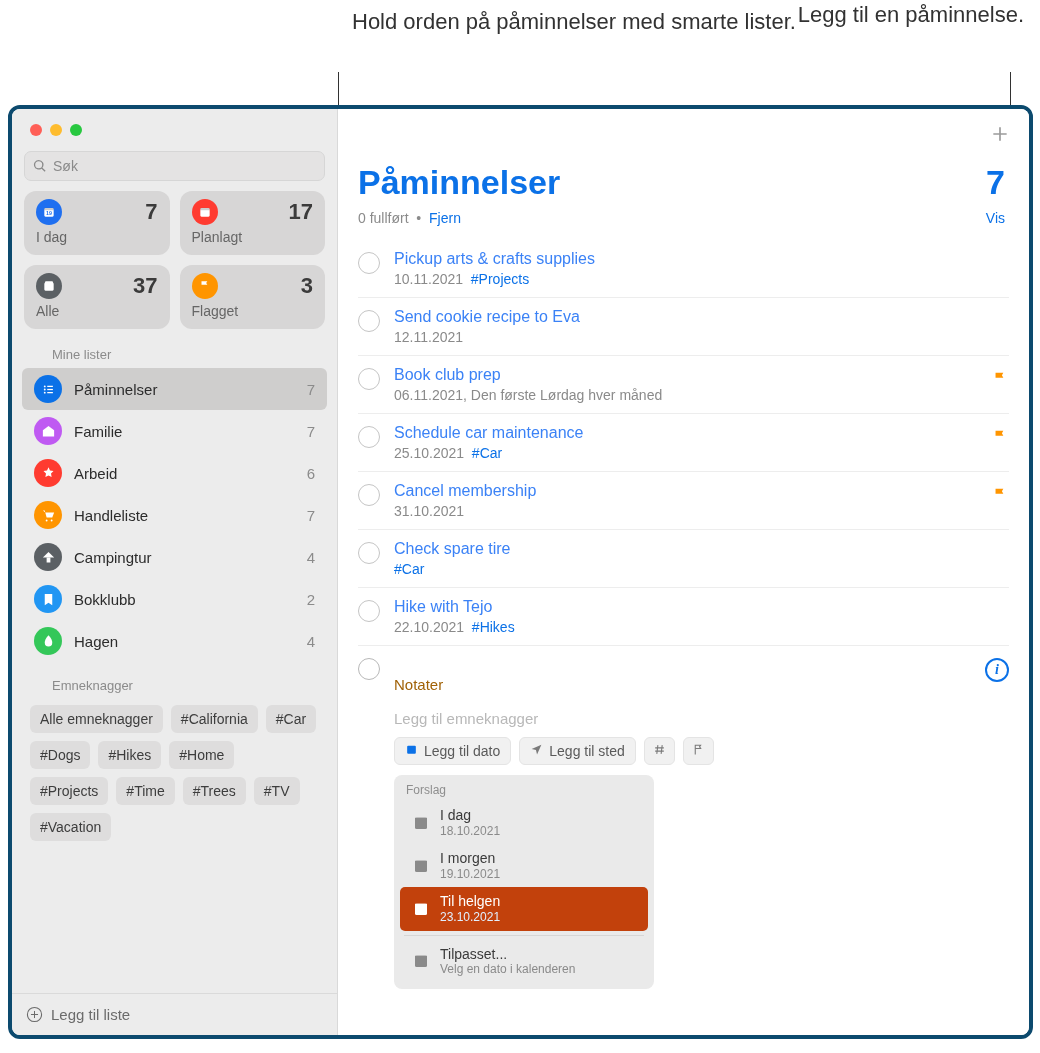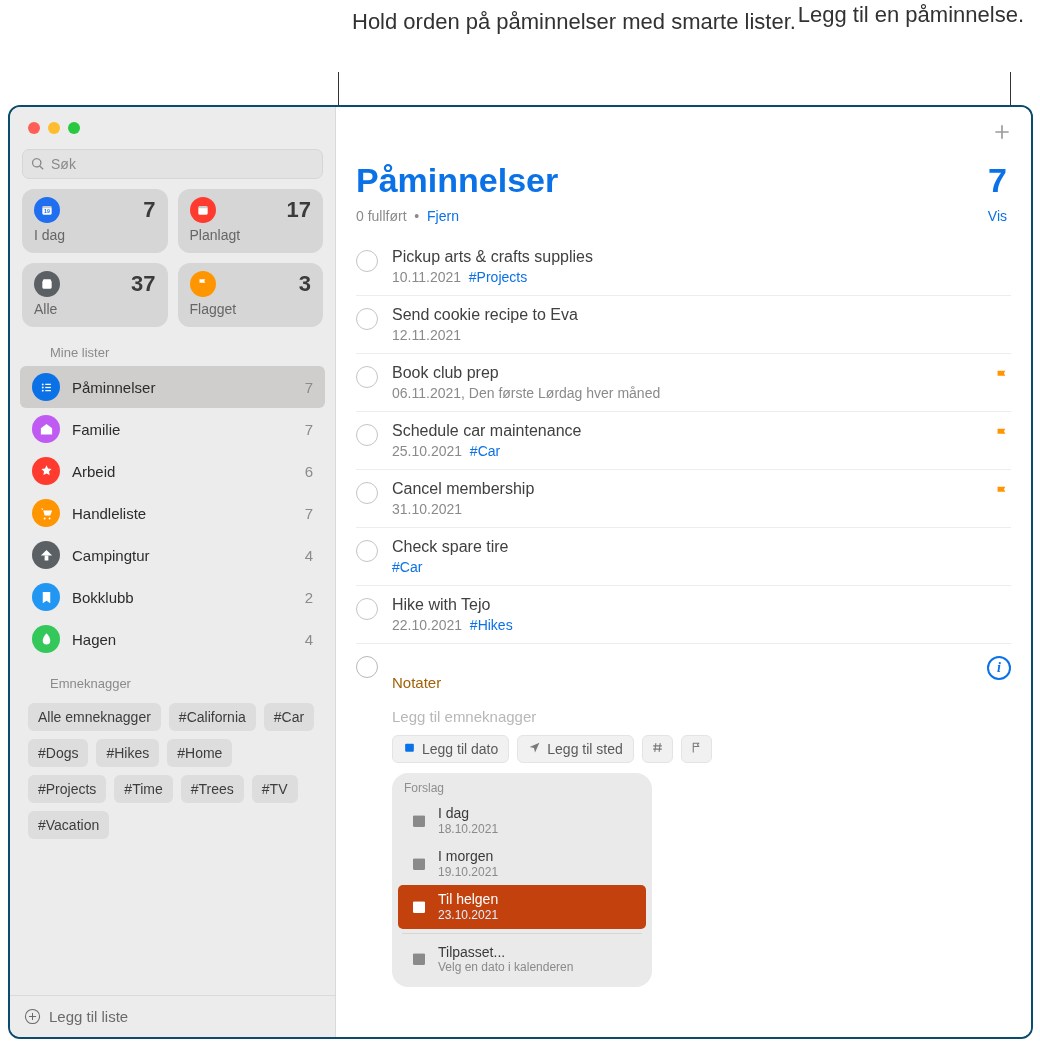--- a/index.html
+++ b/index.html
@@ -21,21 +21,21 @@
   position: absolute;
   background: #323232;
 }
 .window {
   position: absolute;
   top: 105px;
   left: 8px;
   width: 1025px;
   height: 934px;
   border-radius: 12px;
-  border: 2px solid #0c4a6e;
+  border: 4px solid #0c4a6e;
   overflow: hidden;
   display: flex;
   background: #fff;
 }
 .sidebar {
   width: 326px;
   background: #ececec;
   display: flex;
   flex-direction: column;
   border-right: 1px solid #d9d9d9;
@@ -149,21 +149,21 @@
 }
 .reminder:last-of-type { border-bottom: none; }
 .r-check {
   width: 22px; height: 22px; border-radius: 50%;
   border: 1.5px solid #c5c5c5;
   margin-right: 14px; margin-top: 2px;
   flex-shrink: 0;
   cursor: pointer;
 }
 .r-body { flex: 1; min-width: 0; }
-.r-title { font-size: 16px; color: #404040; }
+.r-title { font-size: 16px; color: #3b82f6; }
 .r-meta { font-size: 14px; color: #8a8a8a; margin-top: 3px; }
 .r-tag { color: #0b71e7; }
 .r-flag {
   position: absolute; right: 0; top: 14px;
   color: #ff9500;
 }
 .r-flag svg { width: 17px; height: 17px; fill: currentColor; }
 
 .new-item { padding: 10px 0 0 0; }
 .new-row { display: flex; align-items: flex-start; }
@@ -192,21 +192,21 @@
   display: flex; align-items: center; gap: 6px;
   cursor: pointer;
 }
 .qa-btn svg { width: 13px; height: 13px; fill: #7a7a7a; }
 .qa-icon { padding: 5px 8px; }
 
 .suggest {
   margin: 10px 0 0 36px;
   width: 260px;
   background: #eaeaea;
-  border-radius: 16px;
+  border-radius: 8px;
   padding: 8px 0 6px;
 }
 .sg-header { font-size: 12px; color: #8e8e8e; padding: 0 12px 4px; }
 .sg-item {
   display: flex; align-items: center; gap: 10px;
   padding: 6px 12px; margin: 0 6px;
   border-radius: 5px; cursor: pointer;
 }
 .sg-item.selected { background: #c2410c; color: #fff; }
 .sg-item.selected .sg-sub { color: #e2efff; }

